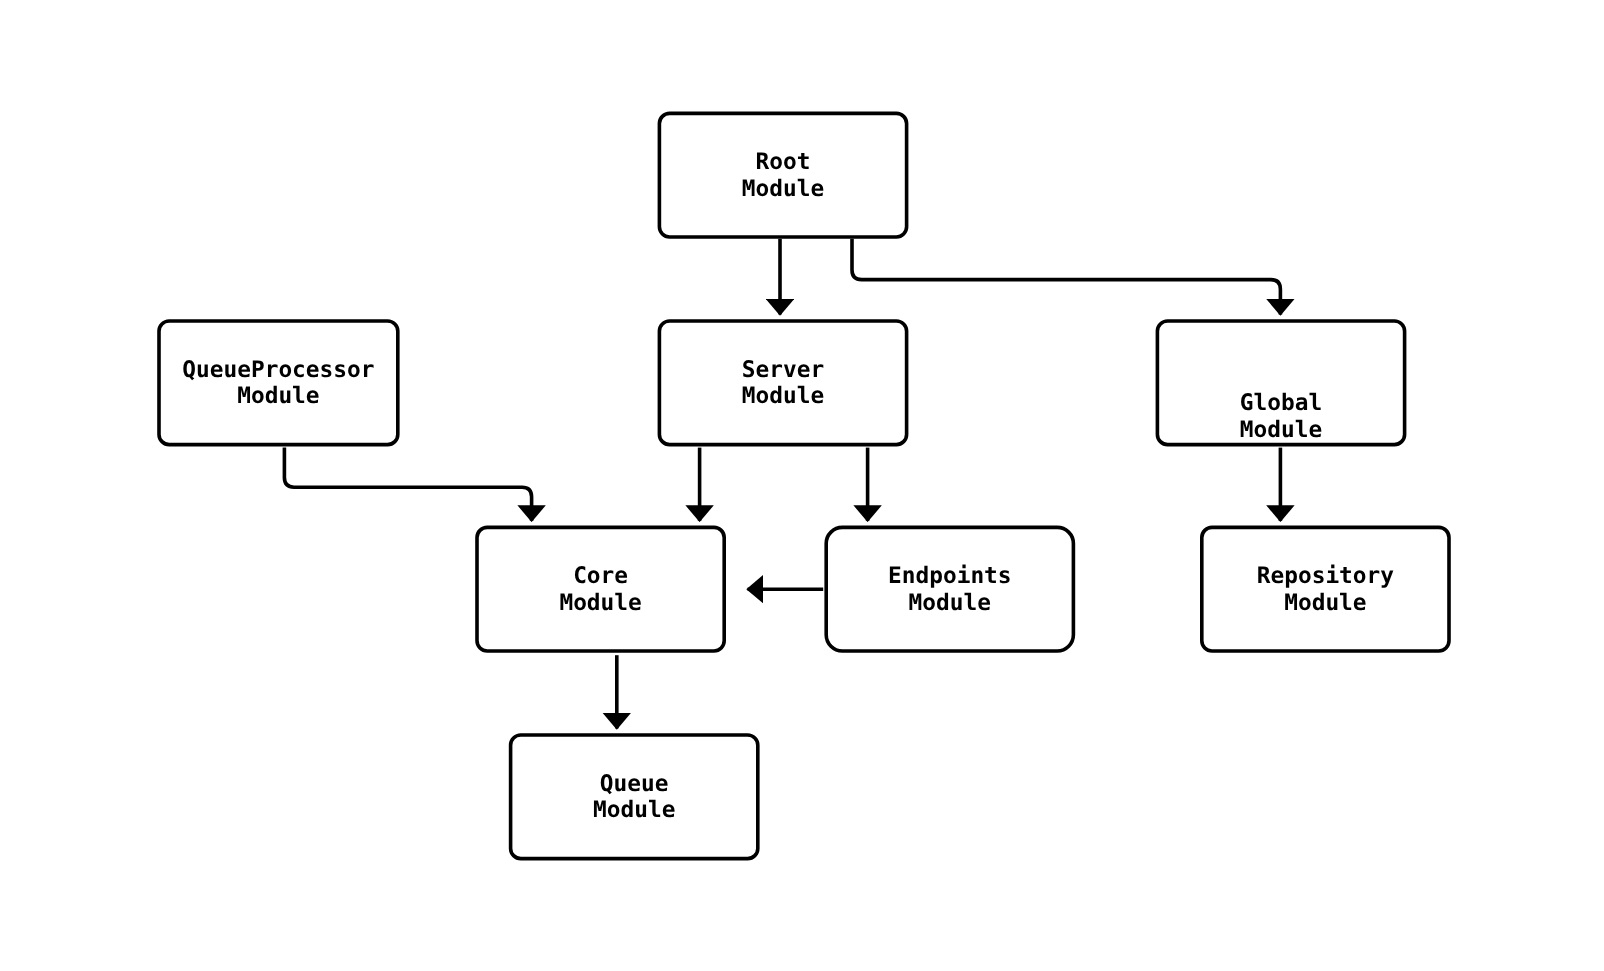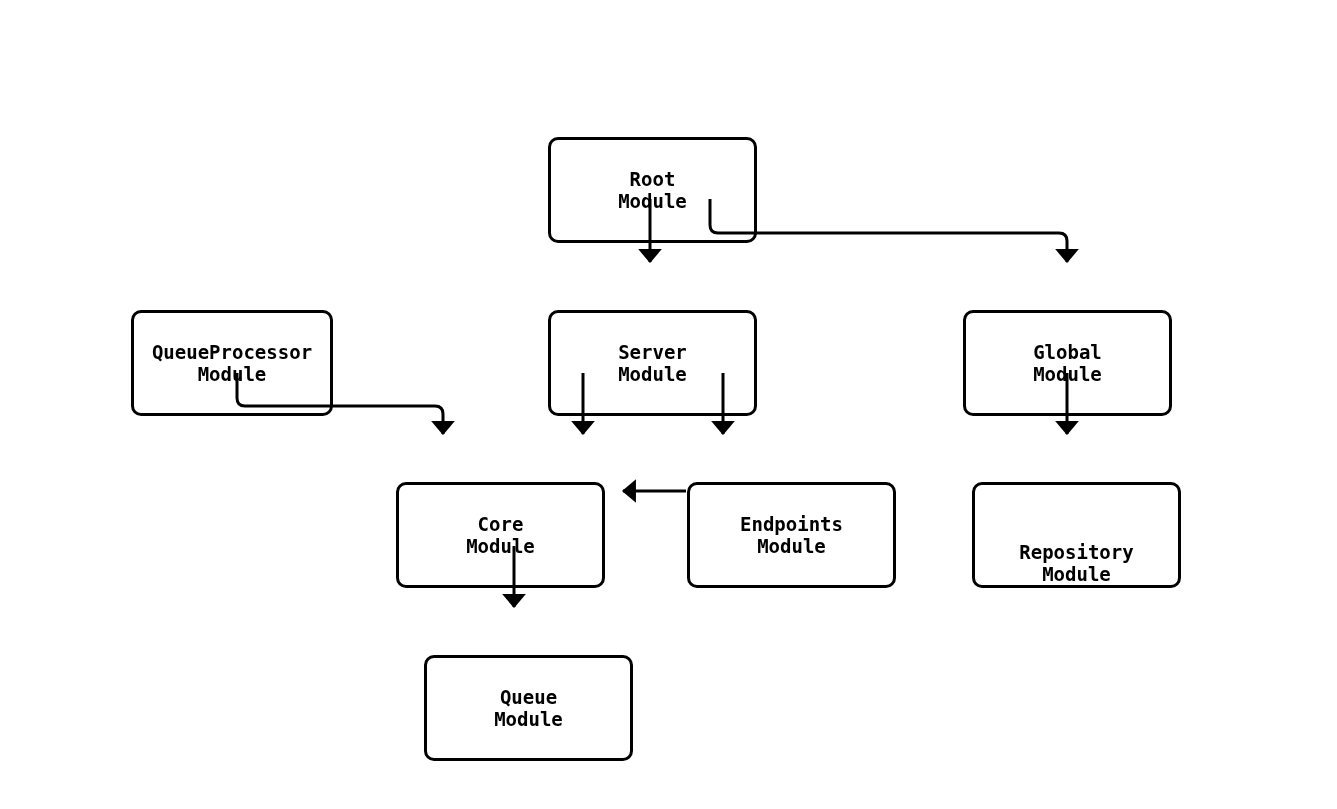--- a/index.html
+++ b/index.html
@@ -20,37 +20,36 @@
     box-sizing: border-box;
     width: 209px;
     height: 106px;
     background: #ffffff;
     border: 3px solid #000000;
     border-radius: 10px;
     display: flex;
     align-items: center;
     justify-content: center;
     z-index: 1;
-    margin-top: 44px;
   }
   .node-label {
     white-space: pre-line;
     text-align: center;
     font-weight: bold;
     font-size: 19px;
     line-height: 22px;
     color: #000000;
   }
   #node-root          { left: 548px; top: 93px;  }
   #node-queueprocessor{ left: 131px; top: 266px; width: 202px; }
   #node-server        { left: 548px; top: 266px; }
-  #node-global        { left: 963px; top: 266px; }
+  #node-global        { left: 963px; top: 266px; align-items: flex-end; }
   #node-core          { left: 396px; top: 438px; }
-  #node-endpoints     { left: 687px; top: 438px; }
-  #node-repository    { left: 972px; top: 438px; align-items: flex-end; }
+  #node-endpoints     { left: 687px; top: 438px; border-radius: 15px; }
+  #node-repository    { left: 1000px; top: 438px; }
   #node-queue         { left: 424px; top: 611px; }
   .edges-layer {
     position: absolute;
     left: 0;
     top: 0;
     width: 1337px;
     height: 809px;
     z-index: 2;
     pointer-events: none;
   }

